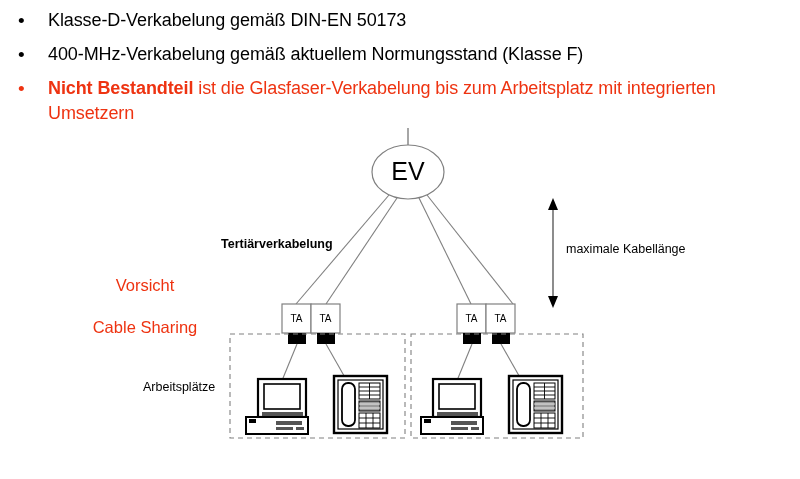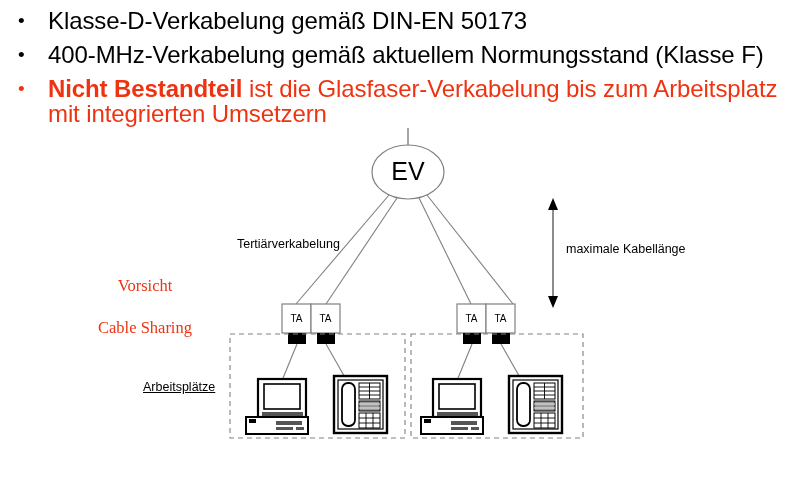--- a/index.html
+++ b/index.html
@@ -32,21 +32,21 @@
   .bullet-dot {
     flex: 0 0 auto;
     width: 30px;
     font-size: 19px;
     line-height: 25px;
     text-align: left;
     padding-left: 4px;
   }
   .bullet-text {
     flex: 1 1 auto;
-    font-size: 24px;
+    font-size: 18px;
     line-height: 25px;
     letter-spacing: -0.1px;
   }
   .bullet-row.red .bullet-dot,
   .bullet-row.red .bullet-text {
     color: #ee3311;
   }
   .emph {
     font-weight: bold;
   }
@@ -75,21 +75,20 @@
   .lbl-center {
     text-align: center;
   }
   .warn {
     position: absolute;
     color: #ee3311;
     font-size: 16.5px;
     line-height: 21px;
     text-align: center;
     white-space: nowrap;
-    font-family: Liberation Serif, serif;
   }
 
   .ta-label {
     position: absolute;
     font-size: 10px;
     line-height: 14px;
     text-align: center;
     color: #000;
   }
   .ev-label {
@@ -233,23 +232,23 @@
 
     </svg>
 
     <div class="ev-label" style="left:378px; top:159px; width:60px;">EV</div>
 
     <div class="ta-label" style="left:282px; top:312px; width:29px;">TA</div>
     <div class="ta-label" style="left:311px; top:312px; width:29px;">TA</div>
     <div class="ta-label" style="left:457px; top:312px; width:29px;">TA</div>
     <div class="ta-label" style="left:486px; top:312px; width:29px;">TA</div>
 
-    <div class="lbl" style="left:237px; top:237px;">Tertiärverkabelung</div>
-
-    <div class="lbl" style="left:143px; top:380px;text-decoration:underline;">Arbeitsplätze</div>
+    <div class="lbl" style="left:221px; top:237px;font-weight:bold;">Tertiärverkabelung</div>
+
+    <div class="lbl" style="left:143px; top:380px;">Arbeitsplätze</div>
 
     <div class="lbl lbl-center" style="left:566px; top:242px; width:160px; text-align:left;">maximale Kabellänge</div>
 
     <div class="warn" style="left:45px; top:275px; width:200px;">Vorsicht</div>
     <div class="warn" style="left:45px; top:317px; width:200px;">Cable Sharing</div>
 
   </div>
 
 </div>
 

